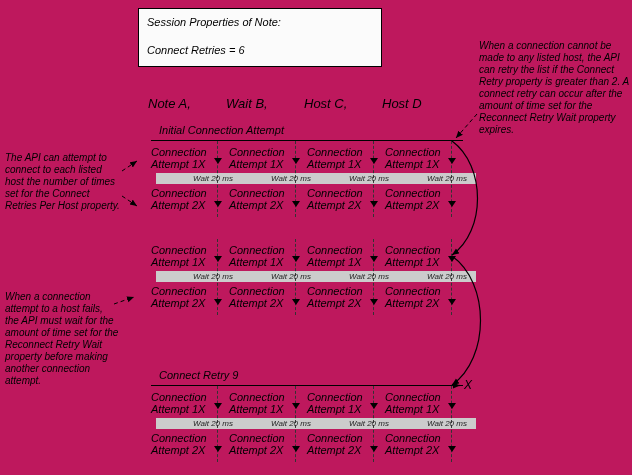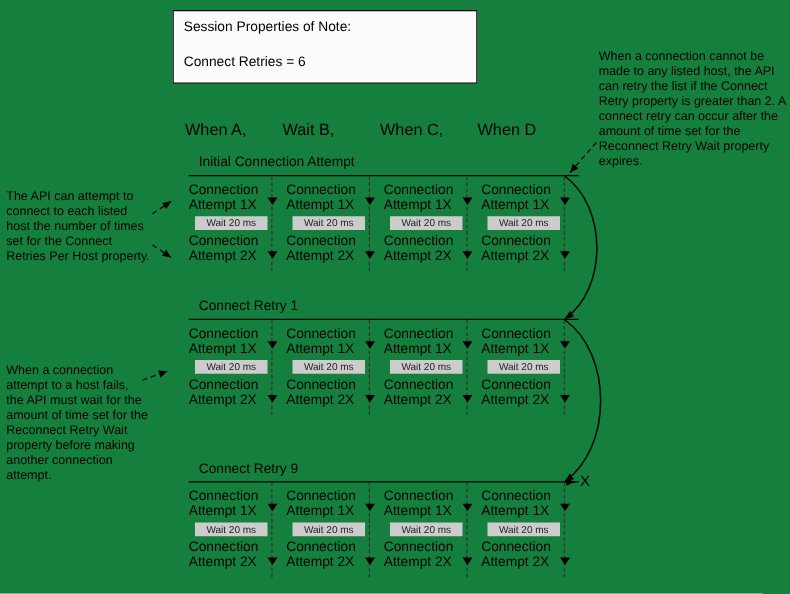--- a/index.html
+++ b/index.html
@@ -1,19 +1,20 @@
 <!DOCTYPE html>
 <html><head>
 <meta charset="utf-8">
 <style>
   html,body {margin:0; padding:0; background:#fff;}
   .canvas {
-    position:relative; width:632px; height:475px; background:#15803d;
+    position:relative; width:632px; height:475px; background:#be185d;
     font-family:"Liberation Sans","DejaVu Sans",sans-serif; color:#000;
     overflow:hidden;
+    font-style:italic;
   }
   .props {
     position:absolute; left:138px; top:8px; width:226px;
     border:1px solid #000; background:#fbfbfb;
     padding:6px 8px 8px 8px; font-size:11px; line-height:15px;
   }
   .props .title {margin-bottom:13px;}
   .ann {position:absolute; font-size:10px; line-height:12px;}
   #ann-right {left:479px; top:40px; width:150px;}
   #ann-left1 {left:5px;  top:152px; width:118px;}
@@ -22,21 +23,21 @@
   .hosts span {width:78px; padding-left:8px; box-sizing:border-box;}
   .section {position:absolute; left:151px; width:312px;}
   #sec0 {top:124px;} #sec1 {top:239px;} #sec2 {top:369px;}
   .sec-label {font-size:11px; line-height:13px; padding:0 0 3px 8px; border-bottom:1px solid #000;}
   .cols {display:flex; padding-top:5px;}
   .col {width:78px; position:relative; height:68px;}
   .attempt {width:62px; font-size:11px; line-height:12px;}
   .wait {
     margin:3px 0 3px 5px; width:58px; height:11px;
     background:#cccccc; color:#222;
-    font-size:8px; line-height:11px; text-align:center;
+    font-size:8px; line-height:11px; text-align:center;padding-left:28px;
   }
   .vline {position:absolute; top:-5px; left:66px; height:76px; border-left:1px dashed #333;}
   .tri {
     position:absolute; left:62.5px; width:0; height:0;
     border-left:4px solid transparent; border-right:4px solid transparent;
     border-top:6px solid #000;
   }
   .tri.t1 {top:12px;}
   .tri.t2 {top:55px;}
   .xmark {position:absolute; left:464px; top:378px; font-size:12px;}
@@ -50,24 +51,24 @@
   <div class="props">
     <div class="title">Session Properties of Note:</div>
     <div>Connect Retries = 6</div>
   </div>
 
   <div class="ann" id="ann-right">When a connection cannot be made to any listed host, the API can retry the list if the Connect Retry property is greater than 2. A connect retry can occur after the amount of time set for the Reconnect Retry Wait property expires.</div>
   <div class="ann" id="ann-left2">When a connection attempt to a host fails, the API must wait for the amount of time set for the Reconnect Retry Wait property before making another connection attempt.</div>
   <div class="ann" id="ann-left1">The API can attempt to connect to each listed host the number of times set for the Connect Retries Per Host property.</div>
 
   <div class="hosts">
-    <span>When A,</span>
+    <span>Note A,</span>
     <span>Wait B,</span>
-    <span>When C,</span>
-    <span>When D</span>
+    <span>Host C,</span>
+    <span>Host D</span>
   </div>
 
   <div class="section" id="sec0">
     <div class="sec-label">Initial Connection Attempt</div>
     <div class="cols">
       <div class="col">
         <div class="attempt">Connection Attempt 1X</div>
         <div class="wait">Wait 20 ms</div>
         <div class="attempt">Connection Attempt 2X</div>
         <div class="vline"></div>
@@ -95,21 +96,20 @@
         <div class="wait">Wait 20 ms</div>
         <div class="attempt">Connection Attempt 2X</div>
         <div class="vline"></div>
         <div class="tri t1"></div>
         <div class="tri t2"></div>
       </div>
     </div>
   </div>
 
   <div class="section" id="sec1">
-    <div class="sec-label">Connect Retry 1</div>
     <div class="cols">
       <div class="col">
         <div class="attempt">Connection Attempt 1X</div>
         <div class="wait">Wait 20 ms</div>
         <div class="attempt">Connection Attempt 2X</div>
         <div class="vline"></div>
         <div class="tri t1"></div>
         <div class="tri t2"></div>
       </div>
       <div class="col">

